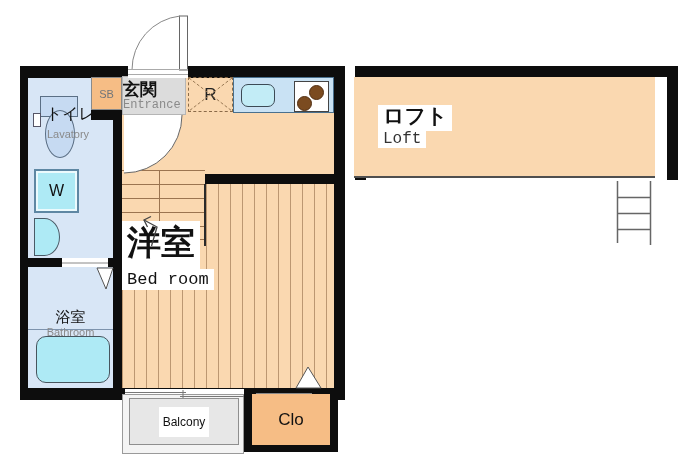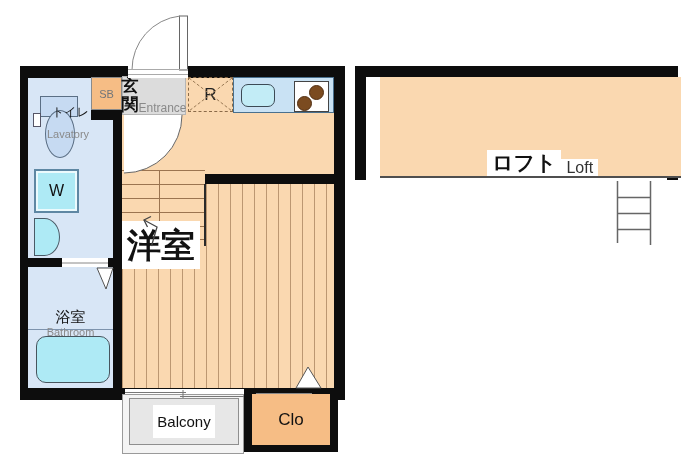--- a/index.html
+++ b/index.html
@@ -6,21 +6,21 @@
   #plan{position:relative;width:700px;height:465px;background:#fff;overflow:hidden;
         font-family:"Liberation Sans","DejaVu Sans",sans-serif;color:#111;}
   .abs{position:absolute;box-sizing:border-box;}
   .wall{background:var(--wall,#0d0d0d);}
   .wet{background:var(--wet-room,#d8e6f6);}
   .floor{background:var(--floor,#fad8b0);}
   .ctr{text-align:center;}
   .muted{color:var(--muted-text,#8a8a8a);}
   .labelbox{background:#fff;padding:0 5px;white-space:nowrap;}
   svg.overlay{position:absolute;left:0;top:0;pointer-events:none;}
-  .flex-col{display:flex;flex-direction:row;align-items:flex-end;}
+  .flex-col{display:flex;flex-direction:column;align-items:flex-start;font-family:Liberation Mono, monospace;}
 </style>
 </head>
 <body>
 
 <div id="plan">
 
   <div class="abs wall" style="left:20px;top:66px;width:325px;height:334px;"></div>
 
   <div class="abs wet" style="left:28px;top:78px;width:85px;height:180px;"></div>
 
@@ -38,21 +38,21 @@
               border-bottom:1px solid var(--floor-line,#9b7450);">
     <div class="abs" style="left:37px;top:0;width:1px;height:57px;background:var(--floor-line,#9b7450);"></div>
   </div>
 
   <div class="abs wall" style="left:205px;top:174px;width:140px;height:10px;"></div>
   <div class="abs" style="left:204px;top:184px;width:2px;height:62px;background:#2a2a2a;"></div>
 
   <div class="abs" style="left:40px;top:96px;width:38px;height:21px;background:var(--toilet,#c6daf2);border:1px solid #5b6f85;"></div>
   <div class="abs" style="left:45px;top:110px;width:30px;height:48px;background:var(--toilet,#c6daf2);border:1px solid #5b6f85;border-radius:50%;"></div>
   <div class="abs" style="left:33px;top:113px;width:8px;height:14px;background:#fff;border:1px solid #556;"></div>
-  <div class="abs ctr" style="left:28px;top:104px;width:85px;font-size:12px;">トイレ</div>
+  <div class="abs ctr" style="left:28px;top:104px;width:85px;font-size:16px;">トイレ</div>
   <div class="abs ctr muted" style="left:28px;top:128px;width:80px;font-size:11px;">Lavatory</div>
 
   <div class="abs" style="left:34px;top:169px;width:45px;height:44px;background:var(--fixture,#aeeaf5);
               border:2px solid #5e87a3;box-shadow:inset 0 0 0 2px rgba(255,255,255,.75);
               display:flex;align-items:center;justify-content:center;font-size:16px;">
     <span>W</span>
   </div>
 
   <div class="abs" style="left:34px;top:218px;width:26px;height:38px;background:var(--fixture,#aeeaf5);
               border:1.5px solid #4a5a66;border-radius:0 60% 60% 0 / 0 50% 50% 0;"></div>
@@ -83,41 +83,42 @@
   <div class="abs" style="left:233px;top:77px;width:101px;height:36px;background:var(--counter,#c9e2f4);border:1px solid #49708e;"></div>
   <div class="abs" style="left:241px;top:84px;width:34px;height:23px;background:#c2ecf6;border:1px solid #3c4a55;border-radius:7px;"></div>
   <div class="abs" style="left:294px;top:81px;width:35px;height:31px;background:#fff;border:1px solid #444;"></div>
   <div class="abs" style="left:309px;top:85px;width:15px;height:15px;border-radius:50%;background:var(--stove-burner,#7b4b20);border:1px solid #512f12;"></div>
   <div class="abs" style="left:297px;top:96px;width:15px;height:15px;border-radius:50%;background:var(--stove-burner,#7b4b20);border:1px solid #512f12;"></div>
 
   <div class="abs" style="left:128px;top:66px;width:60px;height:12px;background:#fff;"></div>
 
   <div class="abs flex-col" style="left:122px;top:221px;width:212px;">
     <div class="labelbox" style="font-size:34px;font-weight:600;line-height:48px;">洋室</div>
+    <div class="labelbox" style="font-size:17px;line-height:21px;">Bed room</div>
   </div>
 
   <div class="abs" style="left:125px;top:389px;width:119px;height:10px;background:#fff;"></div>
   <div class="abs" style="left:256px;top:389px;width:56px;height:10px;background:#fff;"></div>
 
   <div class="abs wall" style="left:244px;top:388px;width:94px;height:64px;"></div>
   <div class="abs" style="left:252px;top:394px;width:78px;height:51px;background:var(--storage,#f6bd85);
               display:flex;align-items:center;justify-content:center;font-size:17px;">
     <span>Clo</span>
   </div>
 
   <div class="abs" style="left:122px;top:394px;width:122px;height:60px;background:#f4f4f4;border:1px solid #9a9a9a;"></div>
   <div class="abs" style="left:129px;top:398px;width:110px;height:47px;background:var(--balcony-gray,#e7e7e7);border:1px solid #8f8f8f;
               display:flex;align-items:center;justify-content:center;">
-    <span class="labelbox" style="font-size:15px;padding:8px 4px;">Balcony</span>
+    <span class="labelbox" style="font-size:12px;padding:8px 4px;">Balcony</span>
   </div>
 
   <div class="abs wall" style="left:355px;top:66px;width:323px;height:11px;"></div>
   <div class="abs wall" style="left:355px;top:66px;width:11px;height:114px;"></div>
   <div class="abs wall" style="left:667px;top:66px;width:11px;height:114px;"></div>
-  <div class="abs floor flex-col" style="left:380px;top:77px;width:301px;height:101px;border-bottom:2px solid #4f4f4f;justify-content:center;padding-left:24px;">
+  <div class="abs floor flex-col" style="left:354px;top:77px;width:301px;height:101px;border-bottom:2px solid #4f4f4f;justify-content:center;padding-left:24px;">
     <div class="labelbox" style="font-size:21px;font-weight:600;line-height:26px;">ロフト</div>
     <div class="labelbox" style="font-size:16px;line-height:17px;color:#333;">Loft</div>
   </div>
 
   <svg class="overlay" width="700" height="465" viewBox="0 0 700 465">
 
     <rect x="179.5" y="16" width="8" height="54" fill="#fff" stroke="#666" stroke-width="1"></rect>
     <path d="M 180 16 A 54 54 0 0 0 132 70" fill="none" stroke="#888" stroke-width="1"></path>
 
     <path d="M 128 69.5 H 188 M 128 74.5 H 188" stroke="#aaa" stroke-width="1" fill="none"></path>

